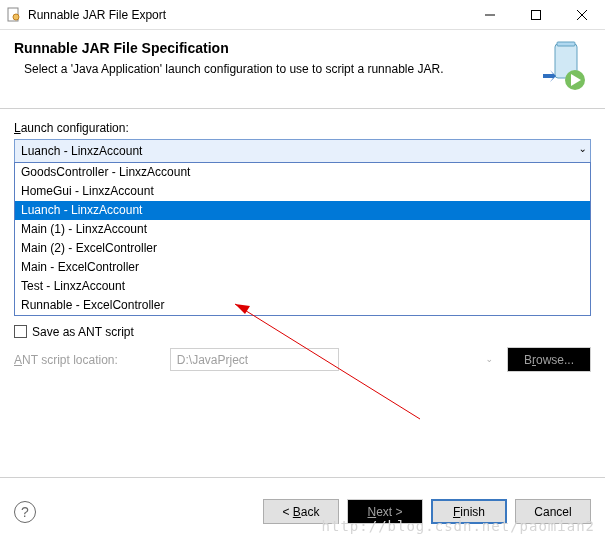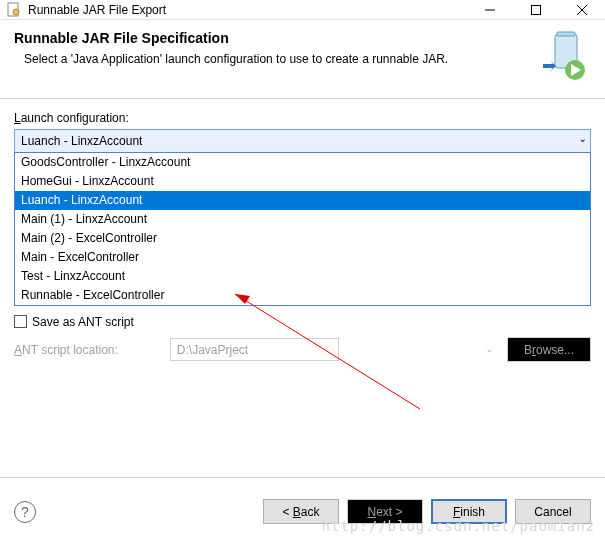--- a/index.html
+++ b/index.html
@@ -1,18 +1,18 @@
 <!DOCTYPE html>
 <html><head>
 <meta charset="utf-8">
 <style>
 * { box-sizing: border-box; margin: 0; padding: 0; font-family: "Segoe UI", Tahoma, sans-serif; font-size: 12px; }
 body { background: #fff; width: 605px; height: 536px; overflow: hidden; position: relative; }
 
-.titlebar { height: 20px; display: flex; align-items: center; background: #fff; border-bottom: 1px solid #e0e0e0; }
+.titlebar { height: 30px; display: flex; align-items: center; background: #fff; border-bottom: 1px solid #e0e0e0; }
 .titlebar-icon { width: 16px; height: 16px; margin: 0 6px; }
 .titlebar-text { flex: 1; font-size: 12px; color: #000; }
 .titlebar-btns { display: flex; }
 .tbtn { width: 46px; height: 30px; display: flex; align-items: center; justify-content: center; color: #000; }
 
 .header { padding: 10px 14px 12px 14px; display: flex; border-bottom: 1px solid #d0d0d0; }
 .header-text { flex: 1; }
 .header-title { font-weight: bold; font-size: 14px; margin-bottom: 6px; }
 .header-desc { font-size: 12px; padding-left: 10px; color: #000; }
 .header-icon { width: 56px; height: 56px; margin-left: 8px; }
@@ -81,21 +81,21 @@
           <line x1="0" y1="0" x2="10" y2="10" stroke="#000"></line>
           <line x1="10" y1="0" x2="0" y2="10" stroke="#000"></line>
         </svg>
     </div>
   </div>
 </div>
 
 <div class="header">
   <div class="header-text">
     <div class="header-title">Runnable JAR File Specification</div>
-    <div class="header-desc">Select a 'Java Application' launch configuration to use to create a runnable JAR.</div>
+    <div class="header-desc">Select a 'Java Application' launch configuration to use to script a runnable JAR.</div>
   </div>
   <svg class="header-icon" viewBox="0 0 56 56">
     <rect x="20" y="4" width="22" height="34" rx="3" fill="#d0e8f5" stroke="#60a0c0"></rect>
     <rect x="22" y="2" width="18" height="4" rx="1" fill="#b0d8f0" stroke="#60a0c0"></rect>
     <path d="M 8 34 l 10 0 l -3 -4 l 6 6 l -6 6 l 3 -4 l -10 0 z" fill="#3070c0"></path>
     <circle cx="40" cy="40" r="10" fill="#7ac060"></circle>
     <path d="M 36 34 l 10 6 l -10 6 z" fill="#fff"></path>
   </svg>
 </div>
 

